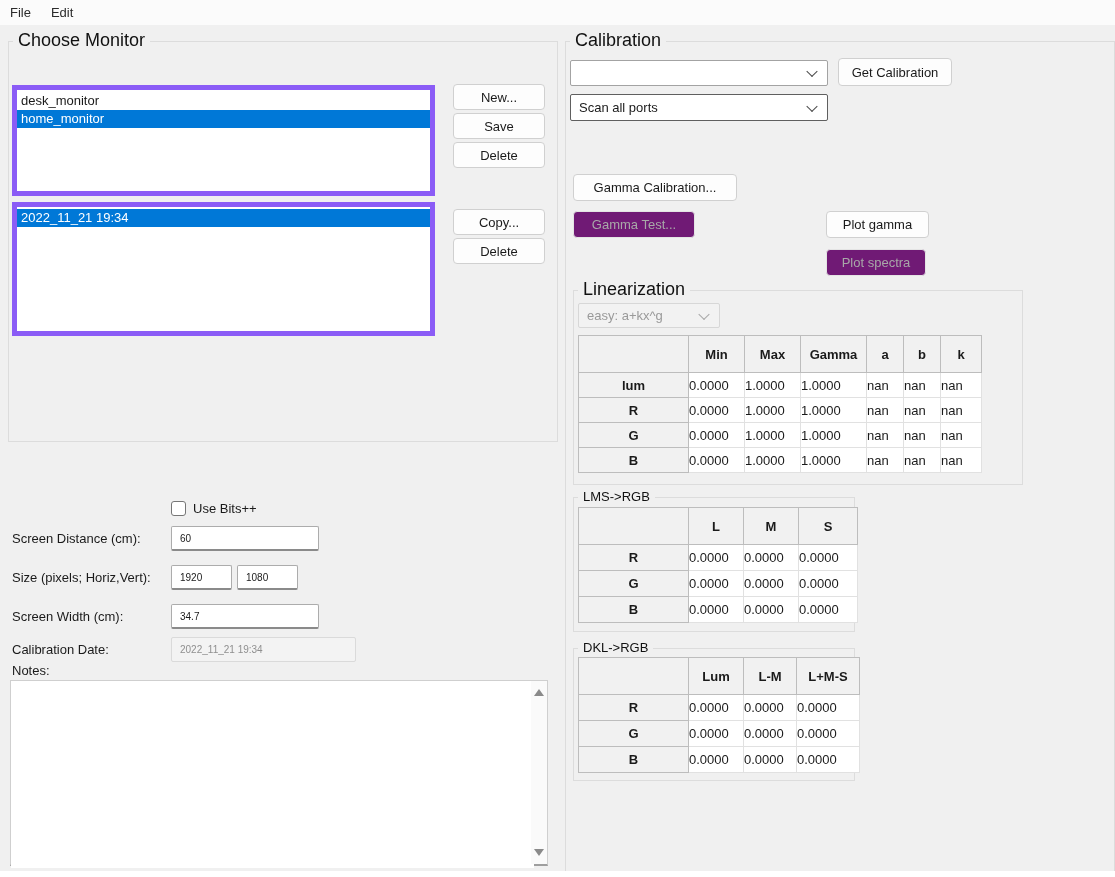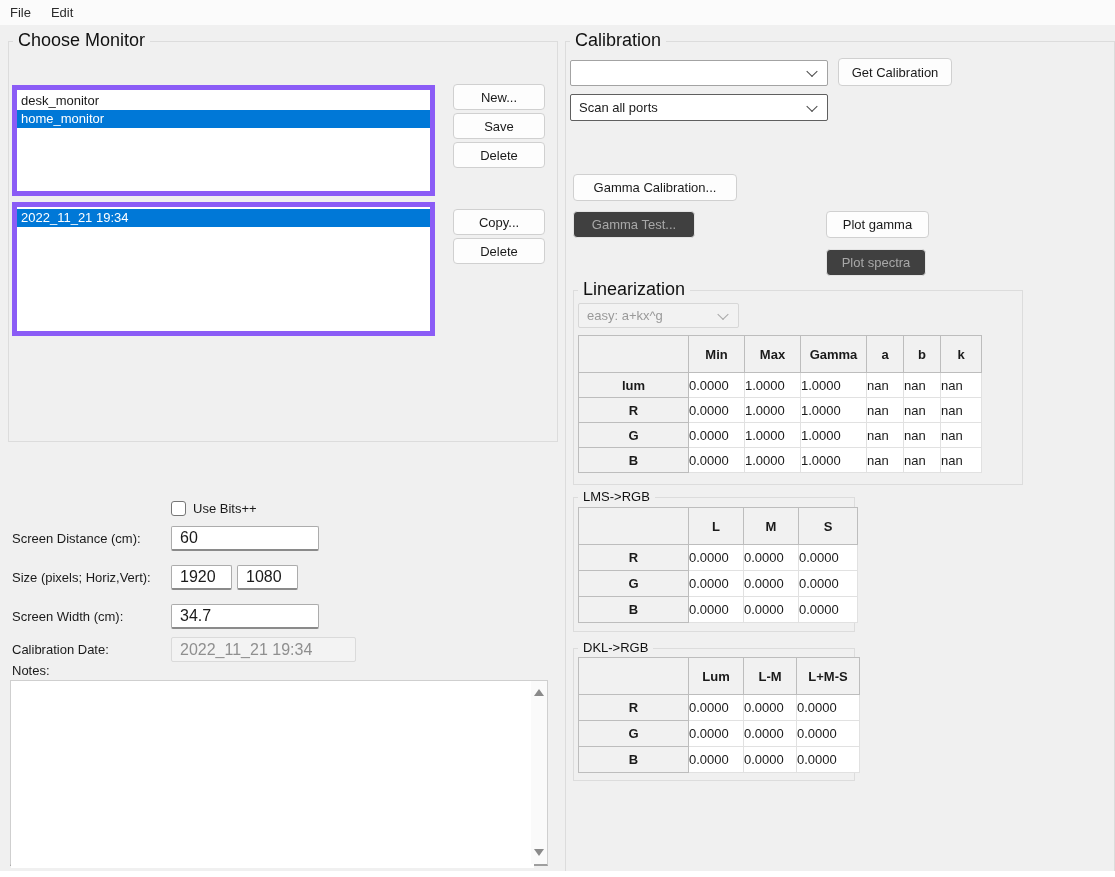--- a/index.html
+++ b/index.html
@@ -15,24 +15,24 @@
   .groupbox { position:absolute; border:1px solid #dcdcdc; }
   .gtitle { position:absolute; top:-13px; left:4px; background:#f0f0f0; padding:0 5px; font-size:18px; line-height:22px; white-space:nowrap; color:#111; }
   .gtitle.small { font-size:13px; line-height:15px; top:-9px; }
   
   .listbox { position:absolute; background:#fff; border:5px solid #8b5cf6; padding-top:2px; box-sizing:border-box; }
   .litem { height:18px; line-height:18px; padding-left:4px; white-space:nowrap; }
   .litem.sel { background:#0078d7; color:#fff; }
   
   .btn { position:absolute; background:#fdfdfd; border:1px solid #d0d0d0; border-radius:4px;
          display:flex; align-items:center; justify-content:center; box-sizing:border-box; font-size:13px; color:#1a1a1a; }
-  .btn.disabled { color:#a8a8a8; border-color:#e4e4e4; background:#404040; }
+  .btn.disabled { color:#a8a8a8; border-color:#e4e4e4; background:#701a75; }
   
   .tinput { position:absolute; background:#fff; border:1px solid #acacac; border-bottom:2px solid #8a8a8a; border-radius:2px;
-            font-family:"Liberation Sans","DejaVu Sans",sans-serif; font-size:16px; color:#1a1a1a; padding:0 8px; box-sizing:border-box; }
+            font-family:"Liberation Sans","DejaVu Sans",sans-serif; font-size:10px; color:#1a1a1a; padding:0 8px; box-sizing:border-box; }
   .tinput.disabled { background:#f3f3f3; color:#8f8f8f; border:1px solid #dadada; }
   
   .combo { position:absolute; background:#fff; border:1px solid #a3a3a3; border-radius:2px; display:flex; align-items:center;
            padding-left:8px; box-sizing:border-box; }
   .combo.dark { border-color:#5f5f5f; }
   .combo.disabled { background:#f2f2f2; color:#9a9a9a; border-color:#d7d7d7; }
   .chev { position:absolute; right:11px; top:50%; width:7px; height:7px;
           border-right:1.5px solid #4a4a4a; border-bottom:1.5px solid #4a4a4a;
           transform:translateY(-70%) rotate(45deg); }
   .combo.disabled .chev { border-color:#a8a8a8; }
@@ -126,21 +126,21 @@
 
   <div class="btn" style="left:573px; top:174px; width:164px; height:27px;">Gamma Calibration...</div>
   <div class="btn disabled" style="left:573px; top:211px; width:122px; height:27px;">Gamma Test...</div>
   <div class="btn" style="left:826px; top:211px; width:103px; height:27px;">Plot gamma</div>
   <div class="btn disabled" style="left:826px; top:249px; width:100px; height:27px;">Plot spectra</div>
 
   <div class="groupbox" style="left:573px; top:290px; width:448px; height:193px;">
     <span class="gtitle">Linearization</span>
   </div>
 
-  <div class="combo disabled" style="left:578px; top:303px; width:161px; height:25px;">
+  <div class="combo disabled" style="left:578px; top:303px; width:142px; height:25px;">
     <span>easy: a+kx^g</span>
     <span class="chev"></span>
   </div>
 
   <table class="grid" style="left:578px; top:335px;">
     <tbody>
         <tr style="height:37px;">
       <th style="width:101px;"></th>
       <th style="width:47px;">Min</th>
       <th style="width:47px;">Max</th>

